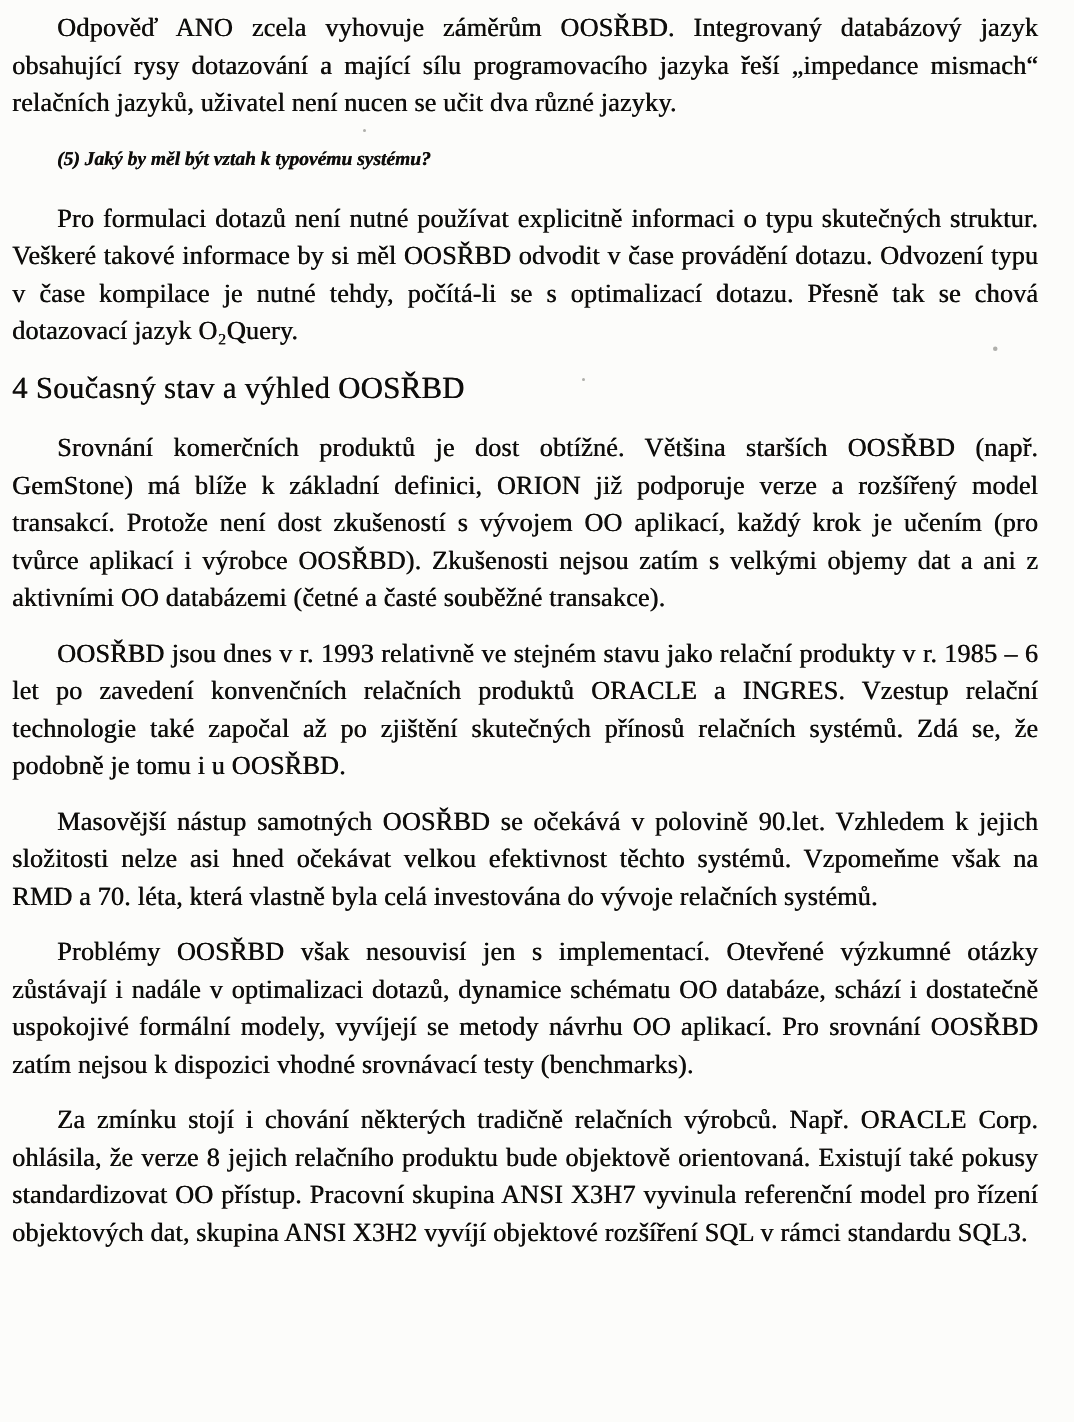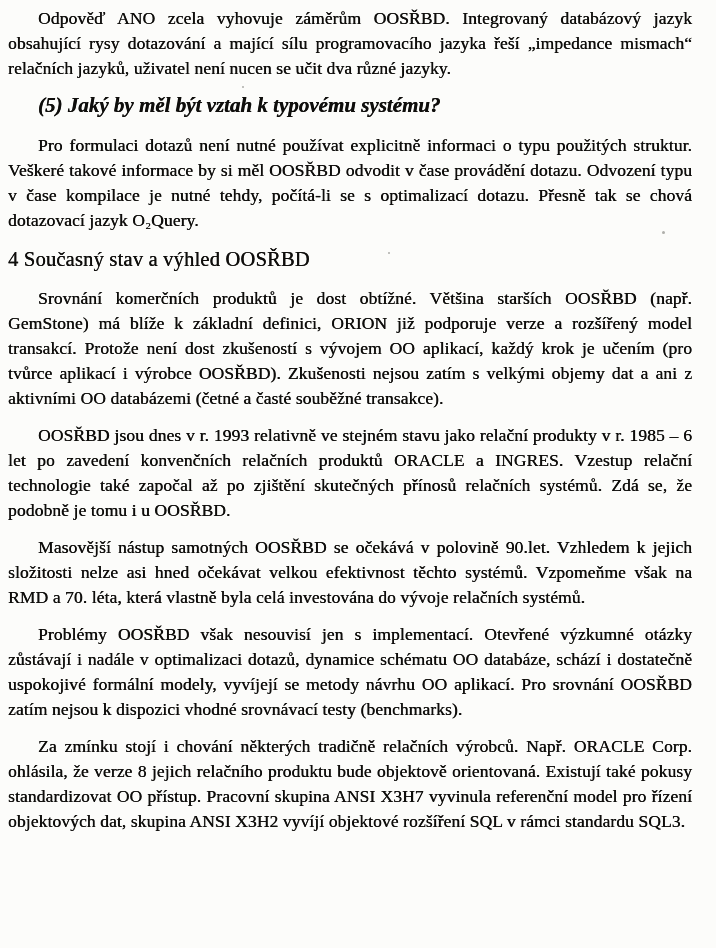--- a/index.html
+++ b/index.html
@@ -24,21 +24,21 @@
     font-size: 17.5px;
     line-height: 25px;
     text-align: justify;
     text-indent: 30px;
     letter-spacing: 0.1px;
     
     text-shadow: 0.35px 0 0 currentColor;
   }
   .question-heading {
     margin: 4px 0 15px 0;
-    font-size: 21px;
+    font-size: 13px;
     line-height: 25px;
     font-weight: bold;
     font-style: italic;
     text-indent: 30px;
     text-shadow: 0.3px 0 0 currentColor;
   }
   .section-heading {
     margin: 8px 0 13px 0;
     font-size: 20.5px;
     line-height: 28px;
@@ -62,21 +62,21 @@
 </style>
 </head>
 <body>
 
 <div class="page">
 
   <p class="body-par">Odpověď ANO zcela vyhovuje záměrům OOSŘBD. Integrovaný databázový jazyk obsahující rysy dotazování a mající sílu programovacího jazyka řeší „impedance mismach“ relačních jazyků, uživatel není nucen se učit dva různé jazyky.</p>
 
   <p class="question-heading">(5) Jaký by měl být vztah k typovému systému?</p>
 
-  <p class="body-par">Pro formulaci dotazů není nutné používat explicitně informaci o typu použitých struktur. Veškeré takové informace by si měl OOSŘBD odvodit v čase provádění dotazu. Odvození typu v čase kompilace je nutné tehdy, počítá-li se s optimalizací dotazu. Přesně tak se chová dotazovací jazyk O₂Query.</p>
+  <p class="body-par">Pro formulaci dotazů není nutné používat explicitně informaci o typu skutečných struktur. Veškeré takové informace by si měl OOSŘBD odvodit v čase provádění dotazu. Odvození typu v čase kompilace je nutné tehdy, počítá-li se s optimalizací dotazu. Přesně tak se chová dotazovací jazyk O₂Query.</p>
 
   <h2 class="section-heading">4 Současný stav a výhled OOSŘBD</h2>
 
 
   <p class="body-par">Srovnání komerčních produktů je dost obtížné. Většina starších OOSŘBD (např. GemStone) má blíže k základní definici, ORION již podporuje verze a rozšířený model transakcí. Protože není dost zkušeností s vývojem OO aplikací, každý krok je učením (pro tvůrce aplikací i výrobce OOSŘBD). Zkušenosti nejsou zatím s velkými objemy dat a ani z aktivními OO databázemi (četné a časté souběžné transakce).</p>
 
   <p class="body-par">OOSŘBD jsou dnes v r. 1993 relativně ve stejném stavu jako relační produkty v r. 1985 – 6 let po zavedení konvenčních relačních produktů ORACLE a INGRES. Vzestup relační technologie také započal až po zjištění skutečných přínosů relačních systémů. Zdá se, že podobně je tomu i u OOSŘBD.</p>
 
   <p class="body-par">Masovější nástup samotných OOSŘBD se očekává v polovině 90.let. Vzhledem k jejich složitosti nelze asi hned očekávat velkou efektivnost těchto systémů. Vzpomeňme však na RMD a 70. léta, která vlastně byla celá investována do vývoje relačních systémů.</p>
 

